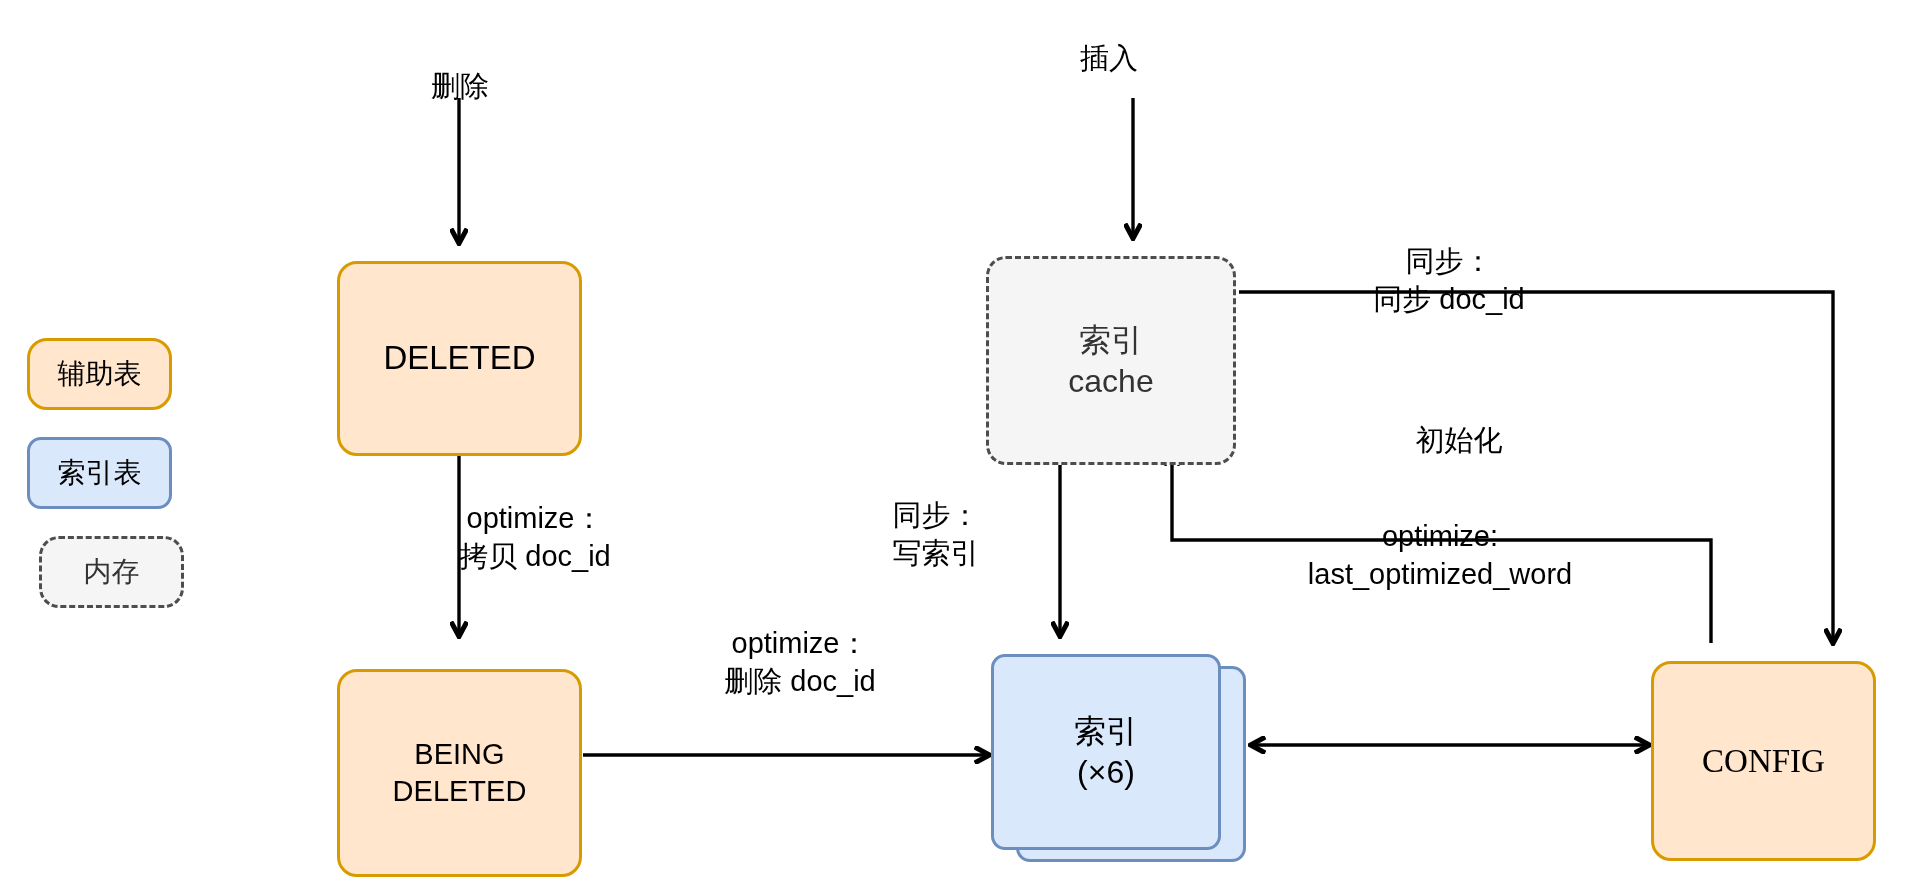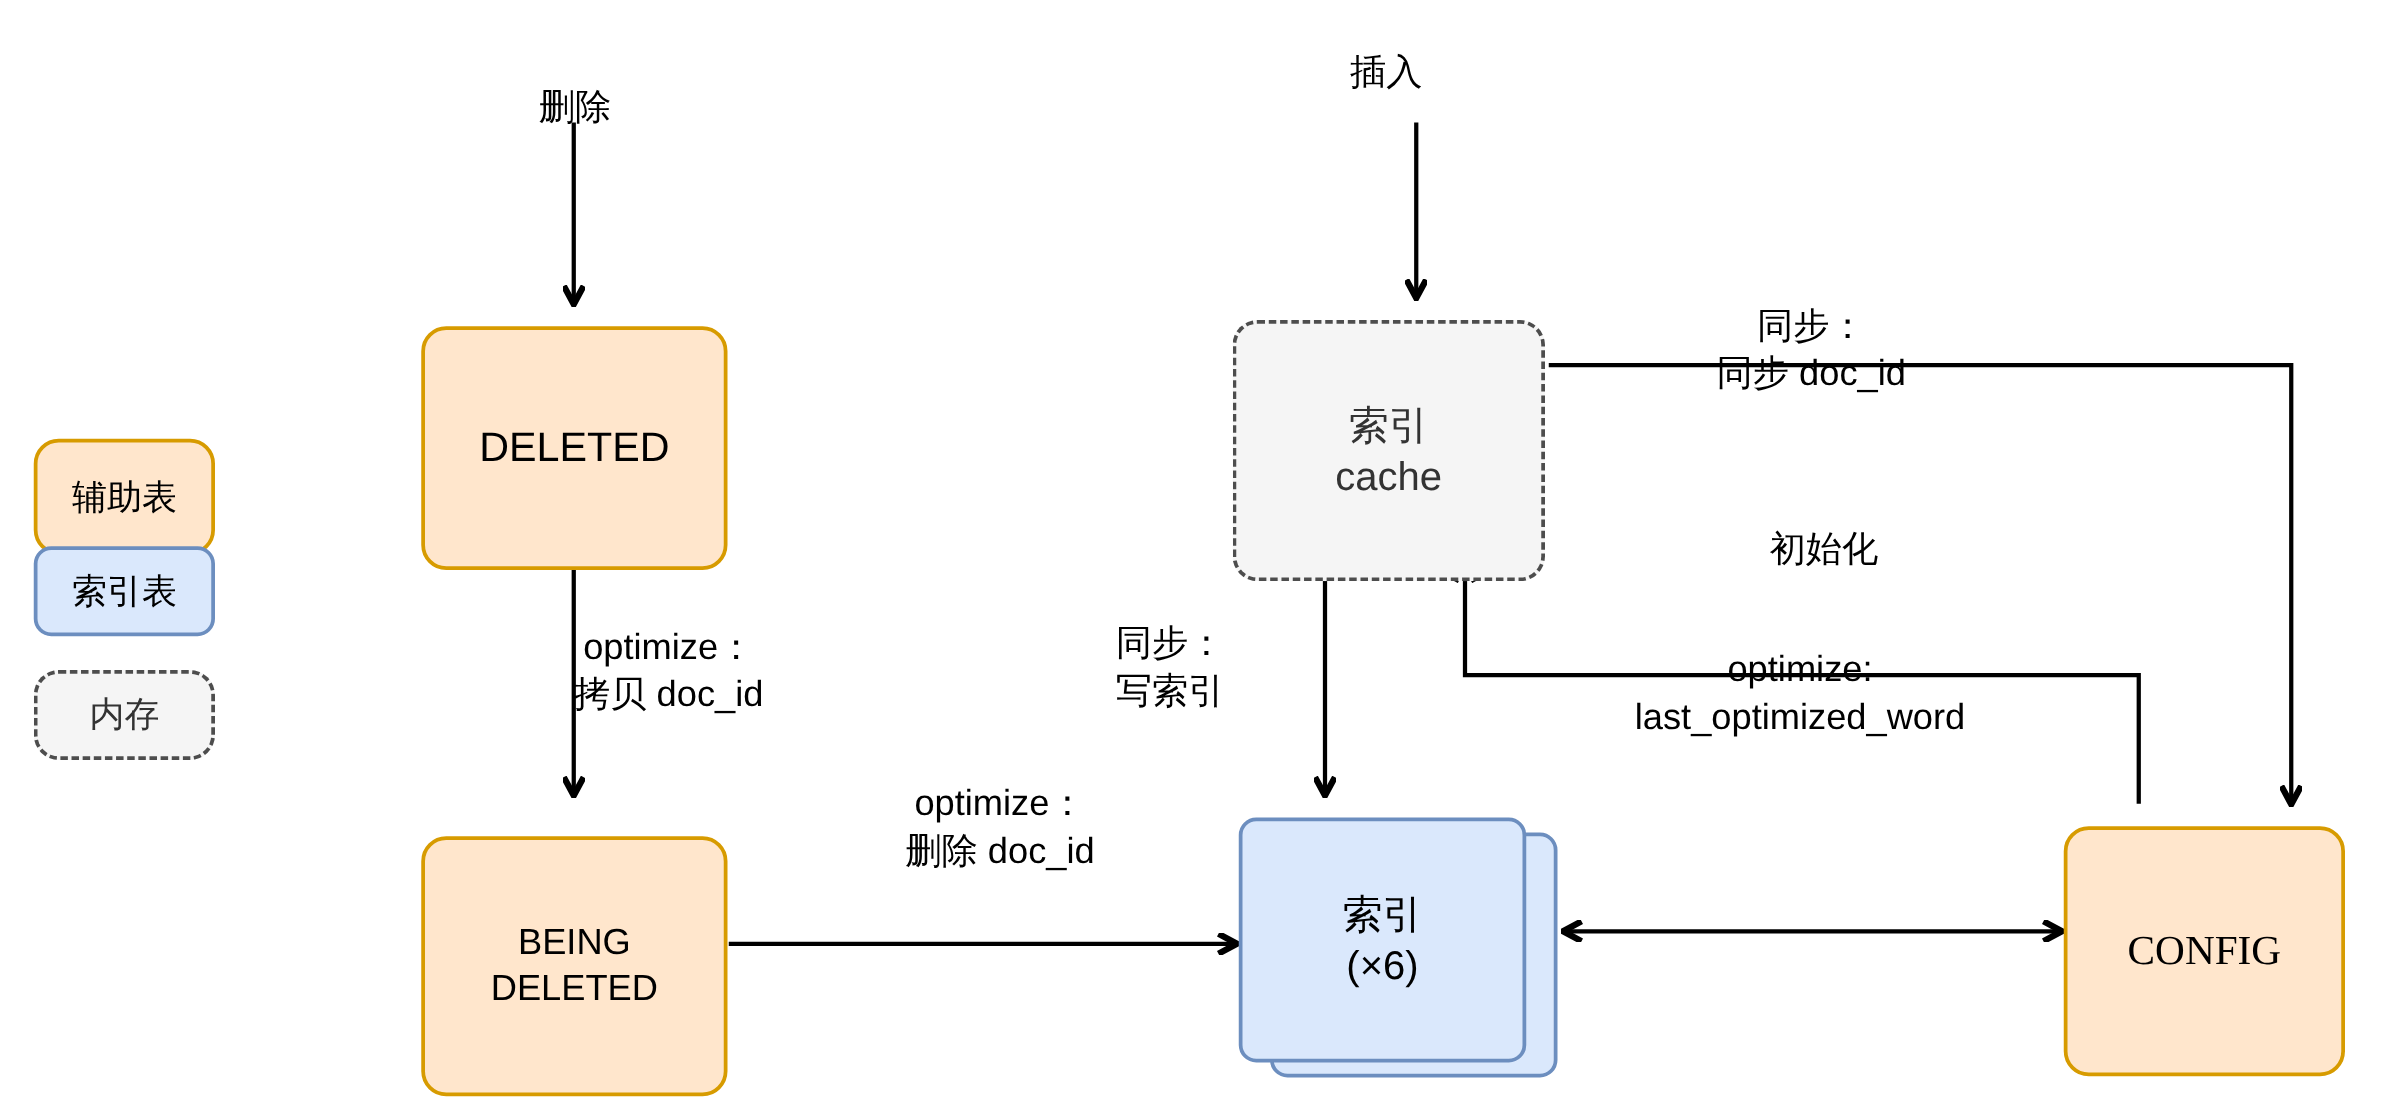--- a/index.html
+++ b/index.html
@@ -65,23 +65,23 @@
 
   
   .legend-item {
     position: absolute;
     box-sizing: border-box;
     display: flex;
     align-items: center;
     justify-content: center;
     font-size: 28px;
   }
-  .legend-aux   { left: 27px;  top: 351px; width: 145px; height: 93px; }
+  .legend-aux   { left: 27px;  top: 338px; width: 145px; height: 72px; }
   .legend-index { left: 27px;  top: 437px; width: 145px; height: 72px; }
-  .legend-mem   { left: 27px;  top: 536px; width: 145px; height: 72px; font-family: Liberation Mono, monospace; }
+  .legend-mem   { left: 39px;  top: 536px; width: 145px; height: 72px; font-family: Liberation Mono, monospace; }
 
   
   .n-deleted {
     left: 337px; top: 245px; width: 245px; height: 195px;
     font-size: 33px;
   }
   .n-being-deleted {
     left: 337px; top: 653px; width: 245px; height: 208px;
     font-size: 29px;
   }

